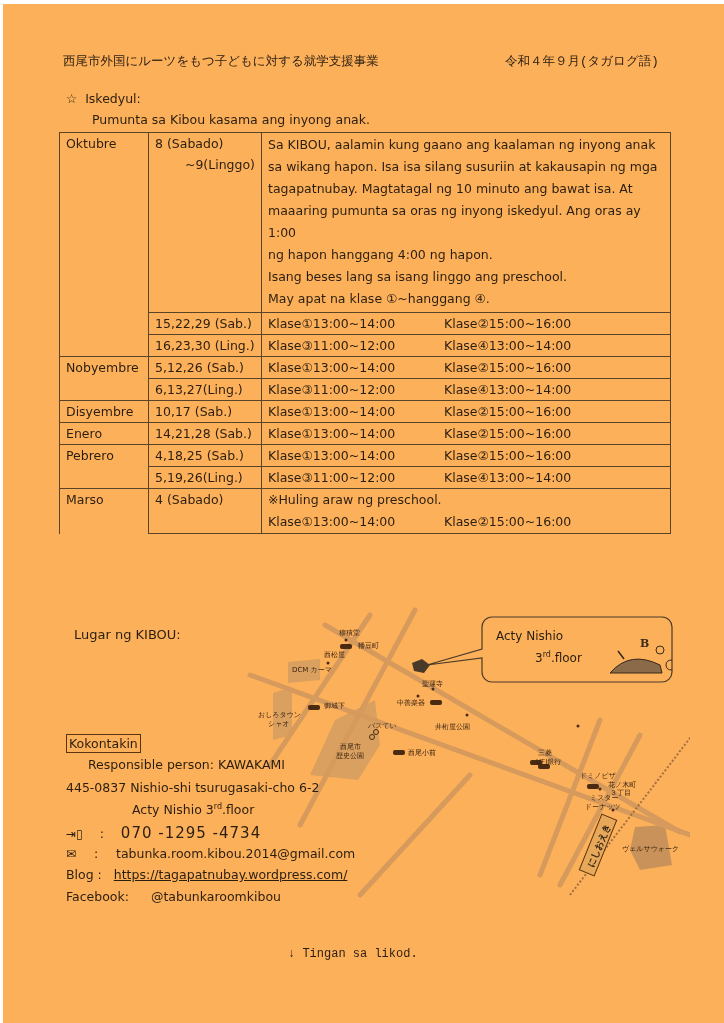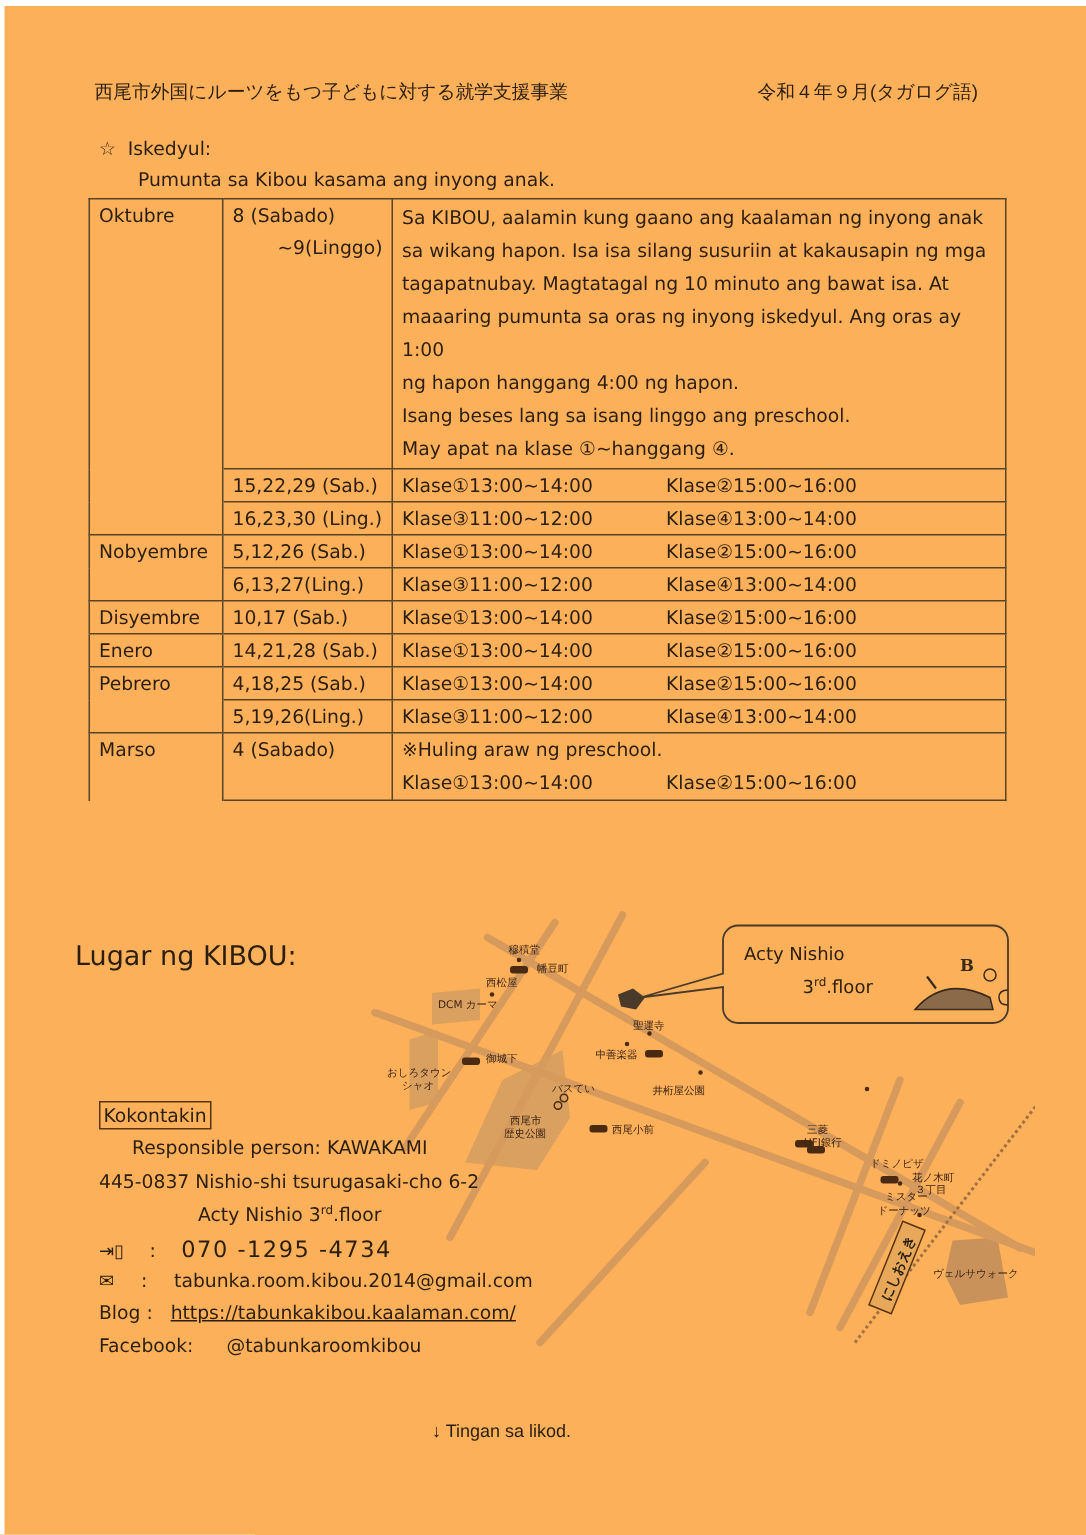--- a/index.html
+++ b/index.html
@@ -7,21 +7,21 @@
     width: 724px; height: 1023px; overflow: hidden;
     background: #ffffff;
     font-family: "DejaVu Sans", sans-serif;
     color: #2a1e10;
   }
   .page {
     position: absolute; left: 3px; top: 4px; width: 721px; height: 1019px;
     background: #fdb05a;
   }
   .abs { position: absolute; white-space: nowrap; }
-  .serif { font-family: Liberation Sans, sans-serif; }
+  .serif { font-family: Liberation Mono, monospace; }
   .hdr-left { left: 63px; top: 53px; font-size: 12.5px; }
   .hdr-right { left: 505px; top: 53px; font-size: 12.5px; }
   .sched-title { left: 66px; top: 91px; font-size: 12.5px; }
   .sched-sub { left: 92px; top: 112px; font-size: 12.5px; }
 
   table.sched {
     position: absolute; left: 59px; top: 132px; width: 612px;
     border-collapse: collapse; table-layout: fixed;
     font-size: 12.5px;
   }
@@ -32,21 +32,21 @@
   }
   table.sched td.month { width: 76px; }
   table.sched td.date { width: 100px; }
   table.sched td.info { white-space: normal; line-height: 22px; padding-top: 1px; padding-bottom: 2px; }
   .k1 { display: inline-block; width: 176px; }
   .indent-right { display: block; text-align: right; }
   .nb { border-top: none !important; }
   .nbb { border-bottom: none !important; }
 
   .map { position: absolute; left: 240px; top: 605px; width: 450px; height: 300px; }
-  .lugar { left: 50px; top: 627px; font-size: 18px; }
+  .lugar { left: 74px; top: 627px; font-size: 13px; }
   .contact-box {
     left: 66px; top: 734px; font-size: 12.5px;
     border: 1px solid #5a3410; padding: 1px 2px;
   }
   .c-line { font-size: 12.5px; }
   .phone { font-size: 15px; letter-spacing: 1px; }
   .blog-link { text-decoration: underline; color: #2a1e10; }
   .footer { left: 288px; top: 947px; font-size: 12px; }
   .bubble-text { font-size: 12px; }
 </style>
@@ -234,21 +234,21 @@
   <span style="display:inline-block; width:28px; text-align:center; font-size:12.5px">:</span>
   <span class="phone">070 -1295 -4734</span>
 </div>
 <div class="abs c-line" style="left:66px; top:846px;">
   <span style="font-size:12px">✉</span>
   <span style="display:inline-block; width:32px; text-align:center">:</span>
   <span>tabunka.room.kibou.2014@gmail.com</span>
 </div>
 <div class="abs c-line" style="left:66px; top:867px;">
   <span>Blog :</span>&nbsp;&nbsp;
-  <a class="blog-link">https://tabunkakibou.kaalaman.com/</a>
+  <a class="blog-link">https://tagapatnubay.wordpress.com/</a>
 </div>
 <div class="abs c-line" style="left:66px; top:889px;">
   <span>Facebook:</span>
   <span style="display:inline-block; width:14px"></span>
   <span>@tabunkaroomkibou</span>
 </div>
 
 <div class="abs serif footer">↓ Tingan sa likod.</div>
 
 </body></html>

